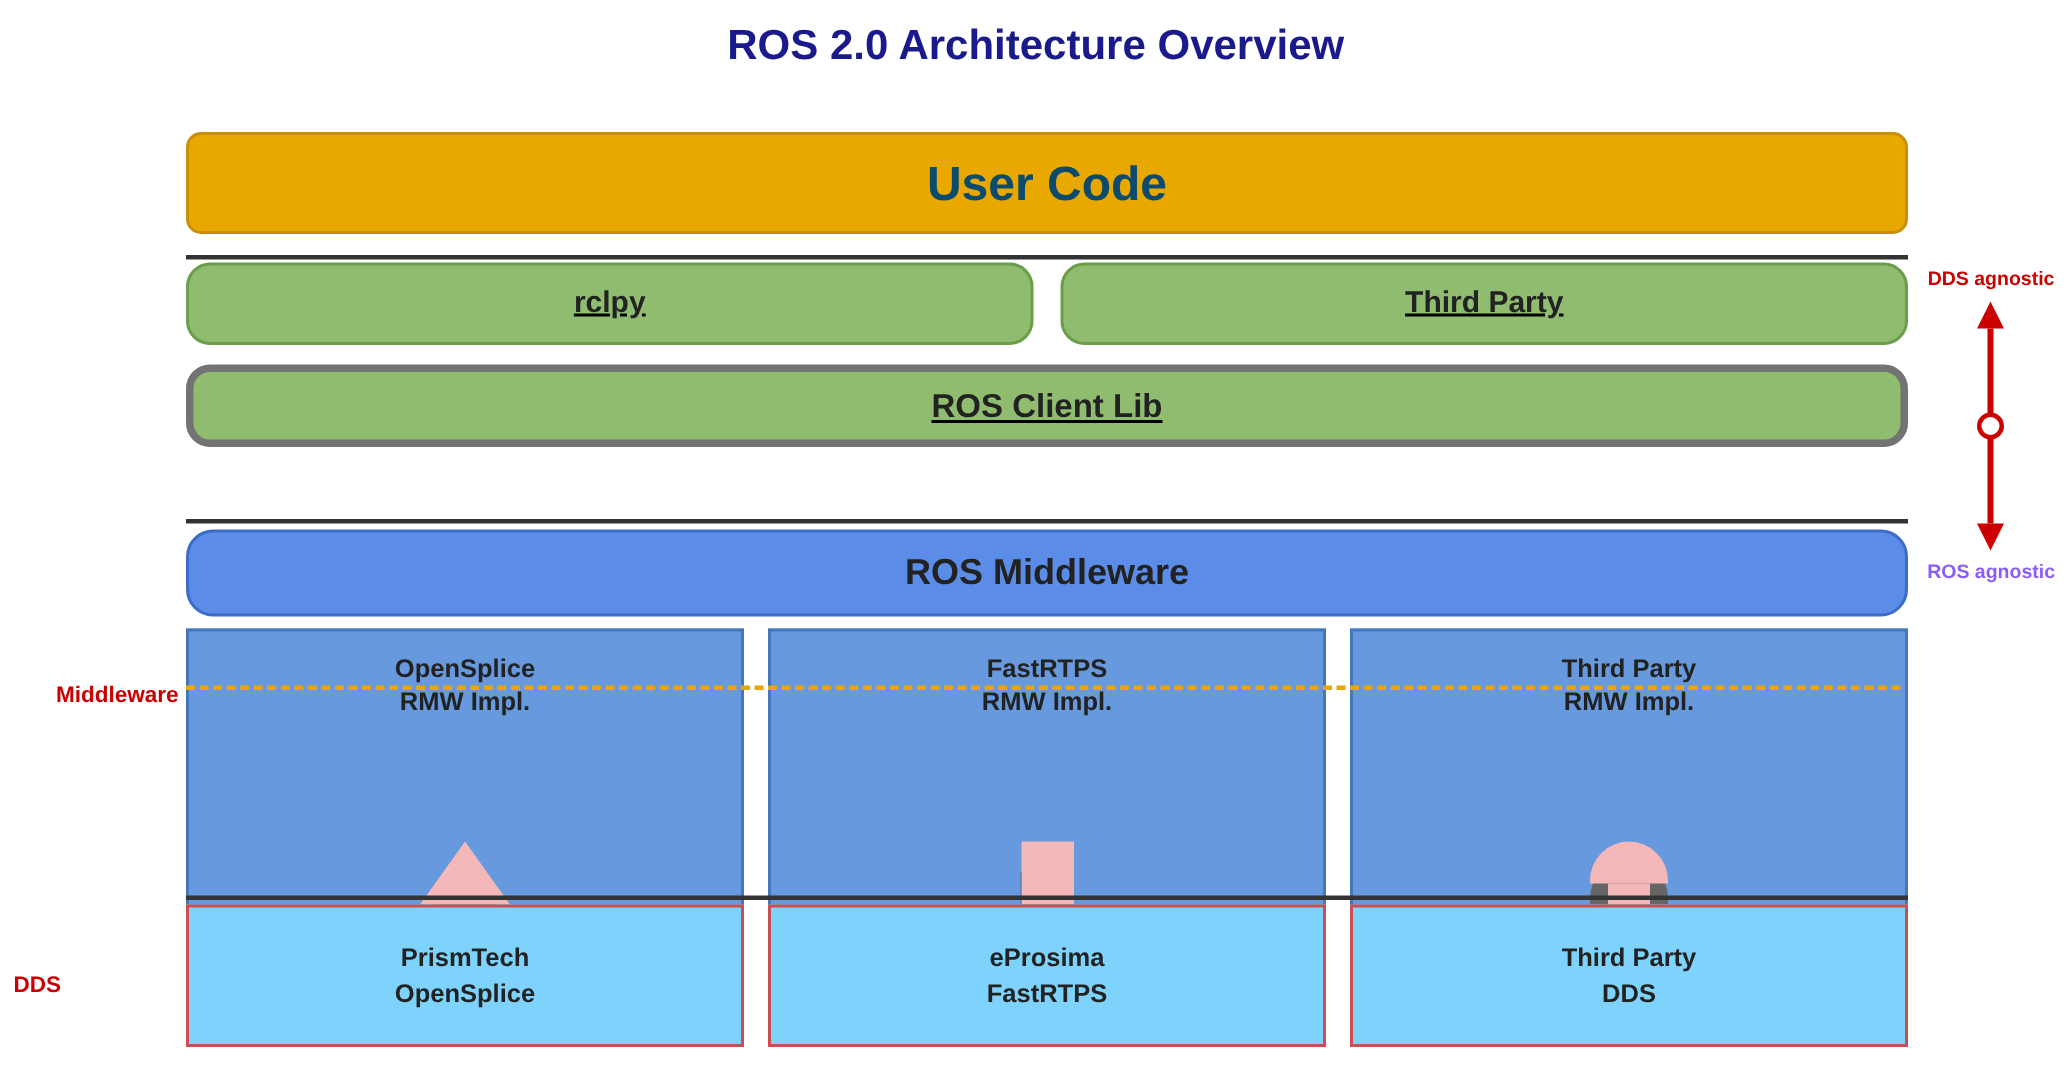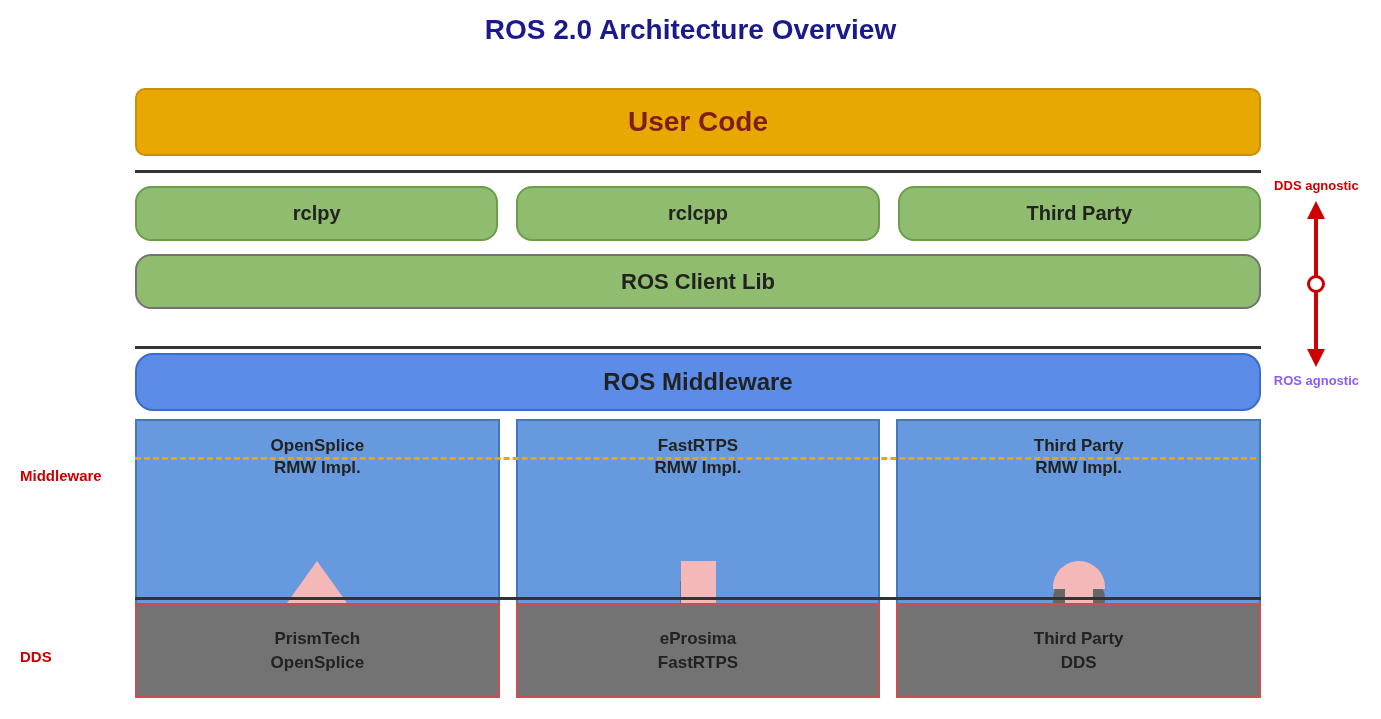--- a/index.html
+++ b/index.html
@@ -9,21 +9,21 @@
       width: 1381px;
       height: 719px;
       overflow: hidden;
       position: relative;
     }
 
     .page-container {
       width: 1381px;
       height: 719px;
       position: relative;
-      padding: 10px 20px;
+      padding: 10px 9px;
     }
 
     .main-title {
       text-align: center;
       font-size: 28px;
       font-weight: bold;
       color: #1a1a8c;
       margin-bottom: 12px;
       padding-top: 4px;
     }
@@ -59,23 +59,23 @@
       position: absolute;
       left: 115px;
       right: 100px;
       top: 30px;
       height: 68px;
       background: #e8a800;
       border-radius: 10px;
       display: flex;
       align-items: center;
       justify-content: center;
-      font-size: 28px;
-      font-weight: bold;
-      color: #7f1d1d;
+      font-size: 32px;
+      font-weight: bold;
+      color: #0c4a6e;
       border: 2px solid #c8900a;
     }
 
     .client-box-small {
       flex: 1;
       height: 55px;
       background: #8fbc6e;
       border-radius: 16px;
       display: flex;
       align-items: center;
@@ -89,21 +89,21 @@
     .ros-client-lib-box {
       height: 55px;
       background: #8fbc6e;
       border-radius: 16px;
       display: flex;
       align-items: center;
       justify-content: center;
       font-size: 22px;
       font-weight: bold;
       color: #222;
-      border: 2px solid #737373;
+      border: 5px solid #737373;
     }
 
     .ros-middleware-box {
       height: 58px;
       background: #5b8de8;
       border-radius: 18px;
       display: flex;
       align-items: center;
       justify-content: center;
       font-size: 24px;
@@ -129,21 +129,21 @@
       overflow: visible;
     }
 
     .rmw-box .rmw-title {
       text-align: center;
       line-height: 1.3;
     }
 
     .dds-box {
       flex: 1;
-      background: #737373;
+      background: #7dd3fc;
       border: 2px solid #c85050;
       display: flex;
       align-items: center;
       justify-content: center;
       font-size: 17px;
       font-weight: bold;
       color: #222;
       text-align: center;
       line-height: 1.4;
     }
@@ -156,40 +156,37 @@
   <div class="main-title">ROS 2.0 Architecture Overview</div>
 
   <div class="diagram-area">
 
 
     <div class="user-code-box">User Code</div>
 
     <div class="h-line" style="top: 112px;"></div>
 
 
-    <div style="position:absolute; left:115px; right:100px; top:128px; height:150px;">
+    <div style="position:absolute; left:115px; right:100px; top:117px; height:150px;text-decoration:underline;">
 
       <div style="display:flex; gap:18px; margin-bottom:10px; height:58px;">
         <div class="client-box-small">
           <span>rclpy</span>
         </div>
         <div class="client-box-small">
-          <span>rclcpp</span>
-        </div>
-        <div class="client-box-small">
           <span>Third Party</span>
         </div>
       </div>
 
       <div class="ros-client-lib-box">ROS Client Lib</div>
     </div>
 
     <div class="h-line" style="top: 288px;"></div>
 
-    <div class="left-label" style="top: 408px;">Middleware</div>
+    <div class="left-label" style="top: 396px; text-align: right;">Middleware</div>
 
     <div style="position:absolute; left:115px; right:100px; top:295px; height:270px;">
 
       <div class="ros-middleware-box">ROS Middleware</div>
 
       <div style="display:flex; gap:16px; height:200px; margin-top:6px;">
 
         <div class="rmw-box">
           <div class="rmw-title">OpenSplice<br>RMW Impl.</div>
 

